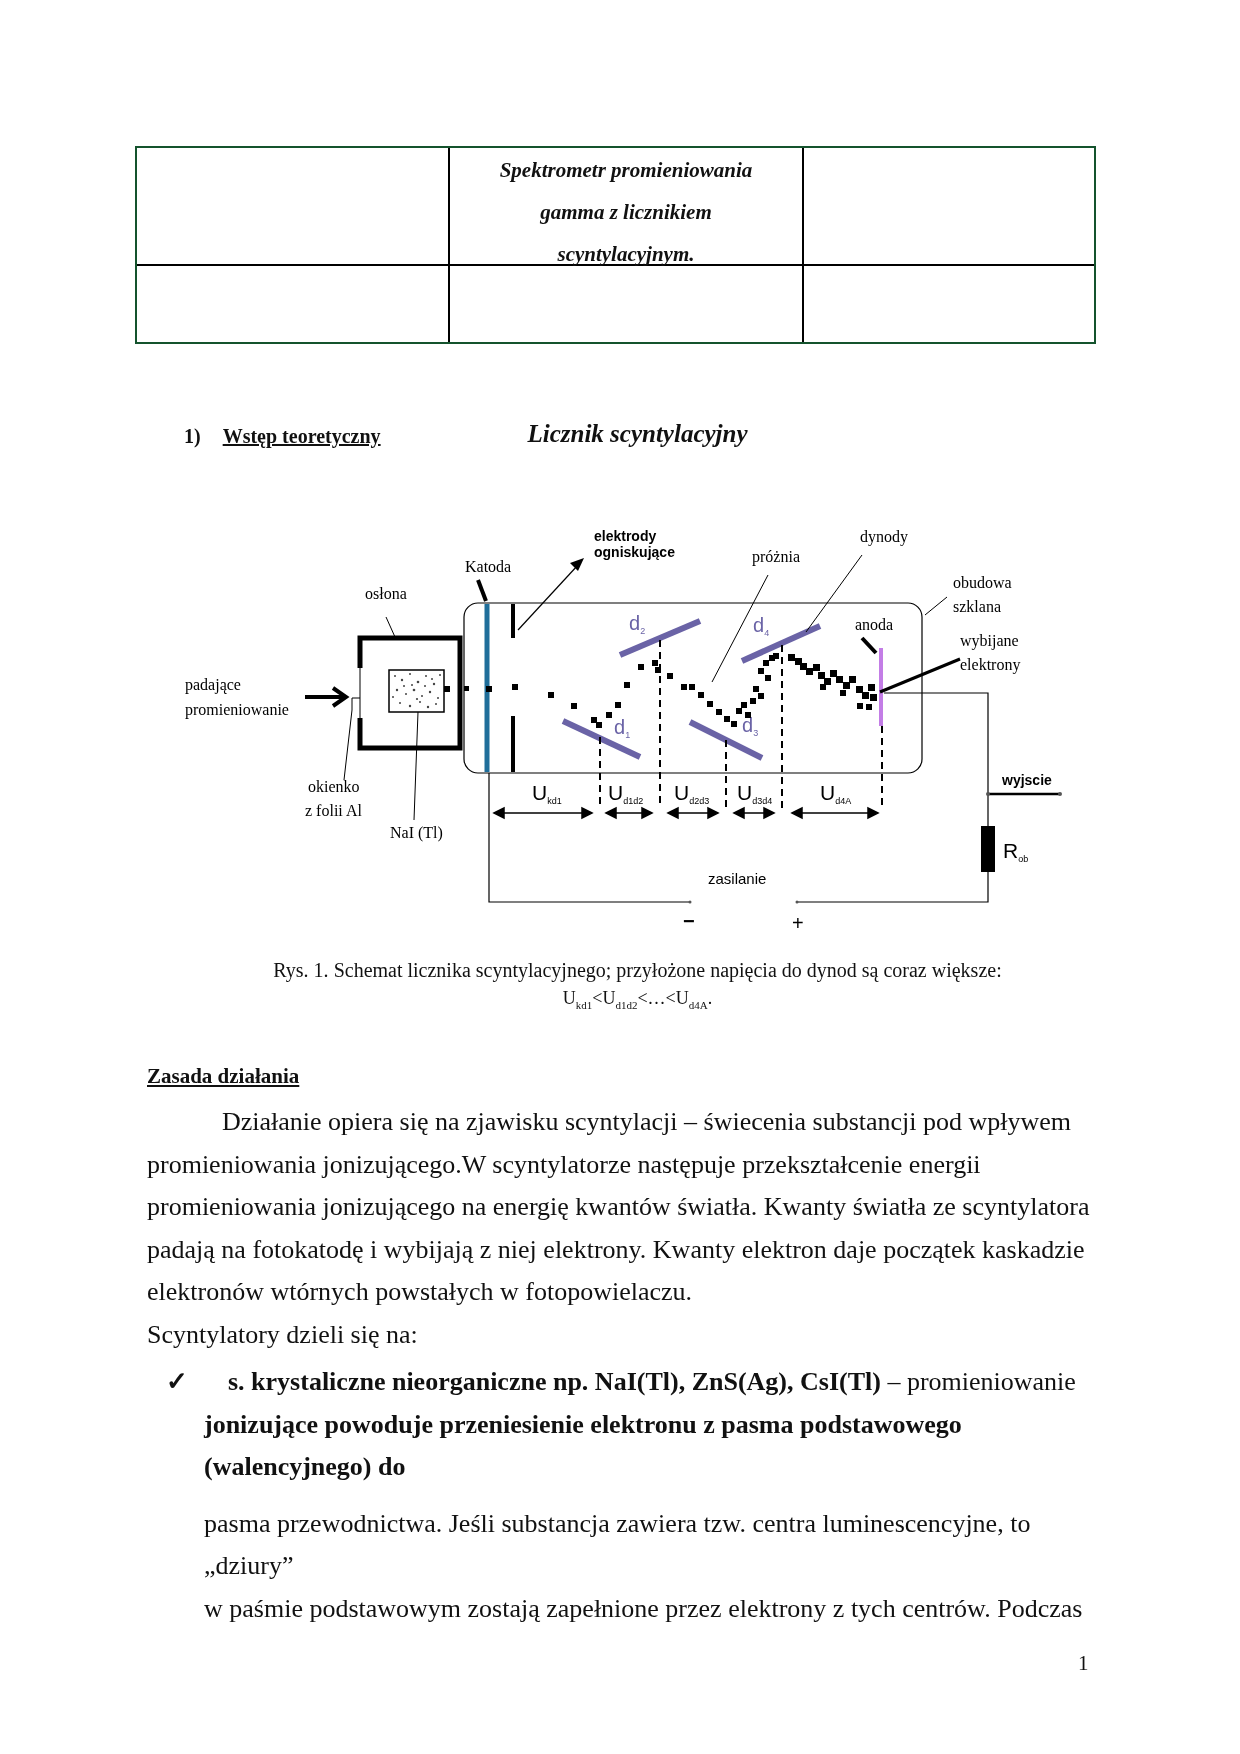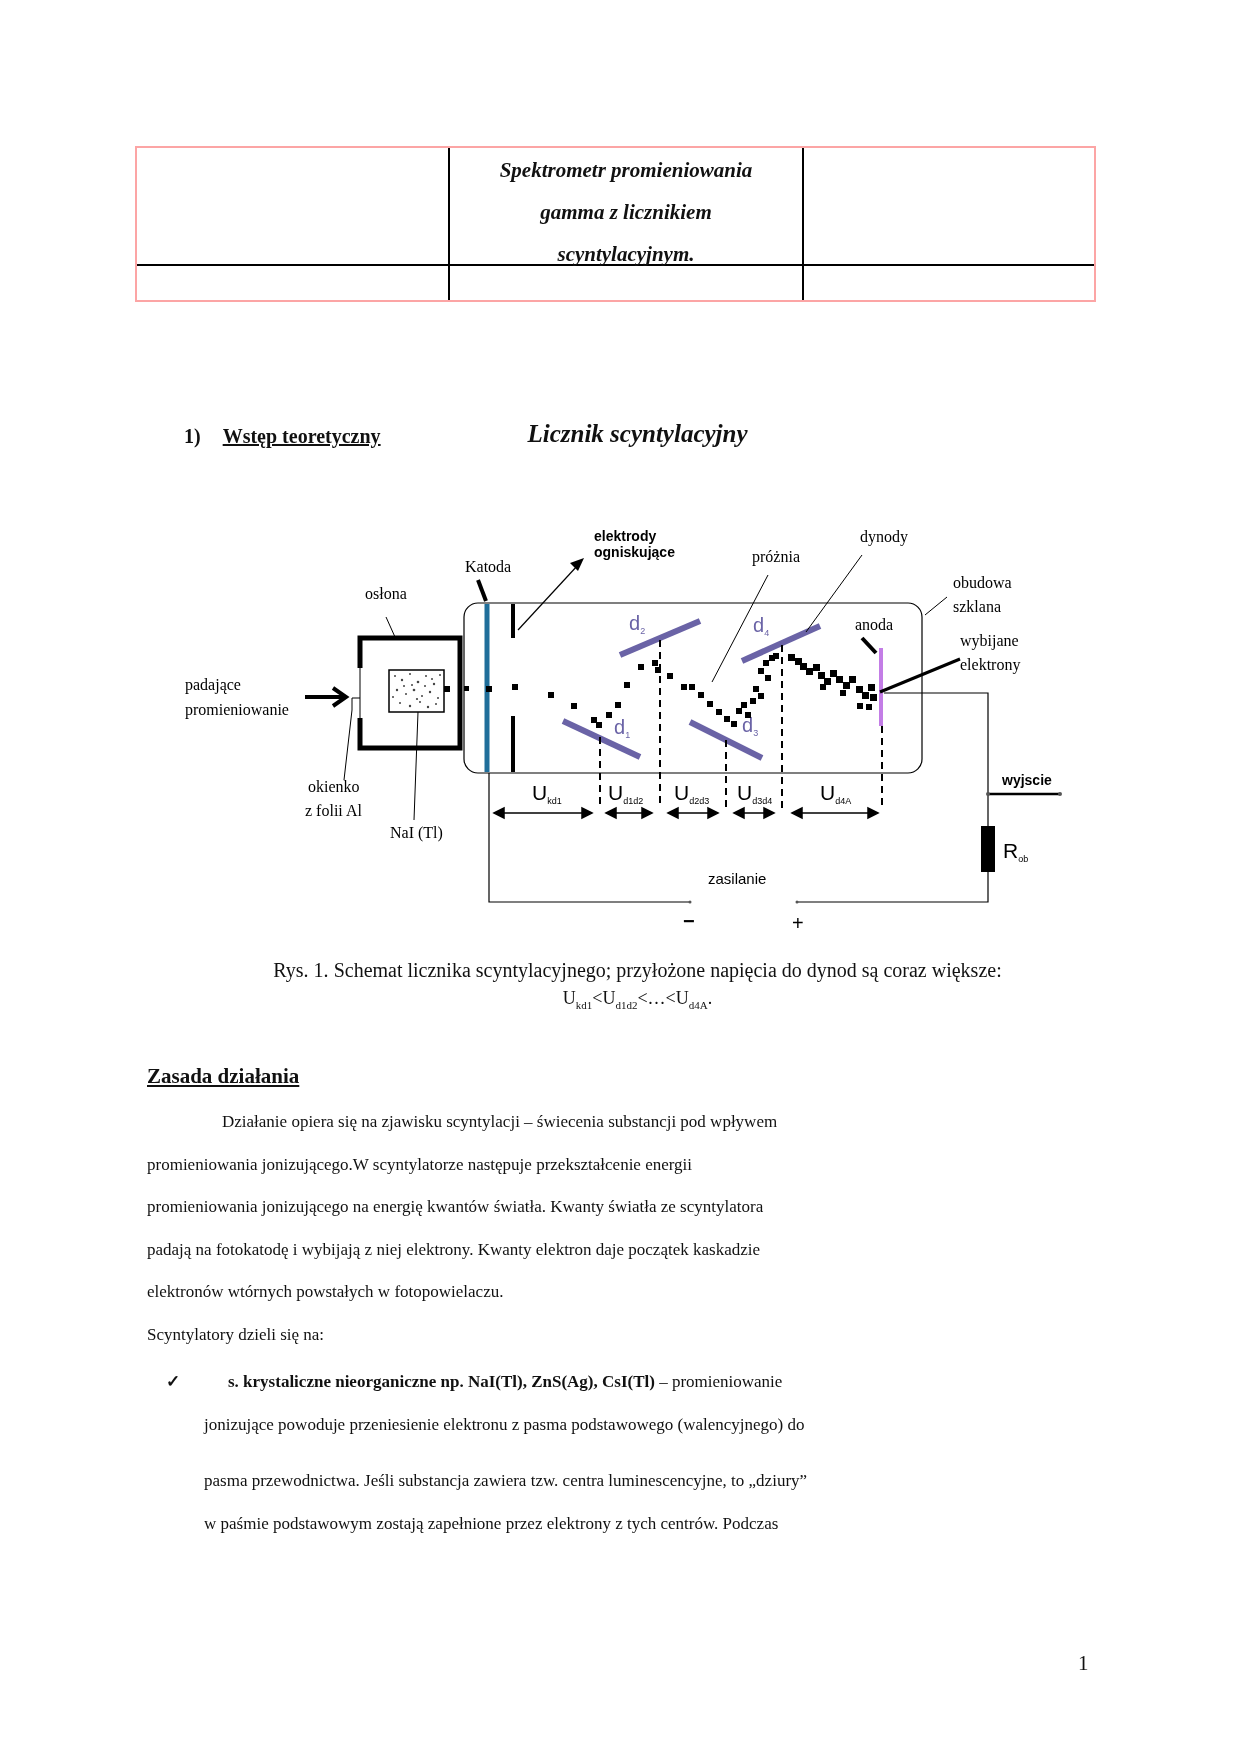--- a/index.html
+++ b/index.html
@@ -1,32 +1,32 @@
 <!DOCTYPE html>
 <html><head>
 <meta charset="utf-8">
 <style>
   html, body { margin: 0; padding: 0; background: #ffffff; }
   body { width: 1240px; height: 1754px; position: relative; overflow: hidden;
          font-family: "Liberation Serif", "DejaVu Serif", serif; color: #111; }
   .abs { position: absolute; }
   
-  .hdr-table { position: absolute; left: 135px; top: 146px; width: 961px; height: 156px;
-               border: 2px solid #fca5a5; box-sizing: border-box; }
+  .hdr-table { position: absolute; left: 135px; top: 146px; width: 961px; height: 198px;
+               border: 2px solid #14532d; box-sizing: border-box; }
   .hdr-row1 { position: absolute; left: 0; top: 0; right: 0; height: 116px; border-bottom: 2px solid #000; }
   .hdr-col-sep1 { position: absolute; top: 0; bottom: 0; left: 311px; width: 2px; background: #000; }
   .hdr-col-sep2 { position: absolute; top: 0; bottom: 0; left: 665px; width: 2px; background: #000; }
   .hdr-title { position: absolute; left: 313px; top: 0; width: 352px; text-align: center;
                font-weight: bold; font-style: italic; font-size: 21px; line-height: 42px;
                padding-top: 1px; }
   .section-num { font-weight: bold; font-size: 20px; }
   .section-title { font-weight: bold; font-size: 20px; text-decoration: underline; }
   .big-title { font-weight: bold; font-style: italic; font-size: 25px; }
   .caption { font-size: 20px; }
-  .body-text { font-size: 17px; line-height: 42.6px; }
+  .body-text { font-size: 26px; line-height: 42.6px; }
   .u { text-decoration: underline; font-weight: bold; }
   svg text { font-family: "Liberation Serif", serif; }
   svg .sans { font-family: "Liberation Sans", sans-serif; }
 </style>
 </head>
 <body>
 
 <div class="hdr-table">
   <div class="hdr-row1"></div>
   <div class="hdr-col-sep1"></div>
@@ -261,18 +261,18 @@
   <div style="padding-left:75px;">Działanie opiera się na zjawisku scyntylacji – świecenia substancji pod wpływem</div>
   <div>promieniowania jonizującego.W scyntylatorze następuje przekształcenie energii</div>
   <div>promieniowania jonizującego na energię kwantów światła. Kwanty światła ze scyntylatora</div>
   <div>padają na fotokatodę i wybijają z niej elektrony. Kwanty elektron daje początek kaskadzie</div>
   <div>elektronów wtórnych powstałych w fotopowielaczu.</div>
   <div>Scyntylatory dzieli się na:</div>
 </div>
 
 <div class="abs body-text" style="left:166px; top:1361px; width:940px;">
   <span style="display:inline-block; width:38px; font-weight:bold;">✓</span><span style="font-weight:bold;margin-left:24px;">s. krystaliczne nieorganiczne np. NaI(Tl), ZnS(Ag), CsI(Tl)</span><span> – promieniowanie</span>
-  <div style="padding-left:38px;">jonizujące powoduje przeniesienie elektronu z pasma podstawowego (walencyjnego) do</div>
+  <div style="padding-left:38px;font-weight:bold;">jonizujące powoduje przeniesienie elektronu z pasma podstawowego (walencyjnego) do</div>
   <div style="padding-left:38px;margin-top:14px;">pasma przewodnictwa. Jeśli substancja zawiera tzw. centra luminescencyjne, to „dziury”</div>
   <div style="padding-left:38px;">w paśmie podstawowym zostają zapełnione przez elektrony z tych centrów. Podczas</div>
 </div>
 
 <div class="abs" style="left:1078px; top:1651px; font-size:21px;">1</div>
 
 </body></html>

